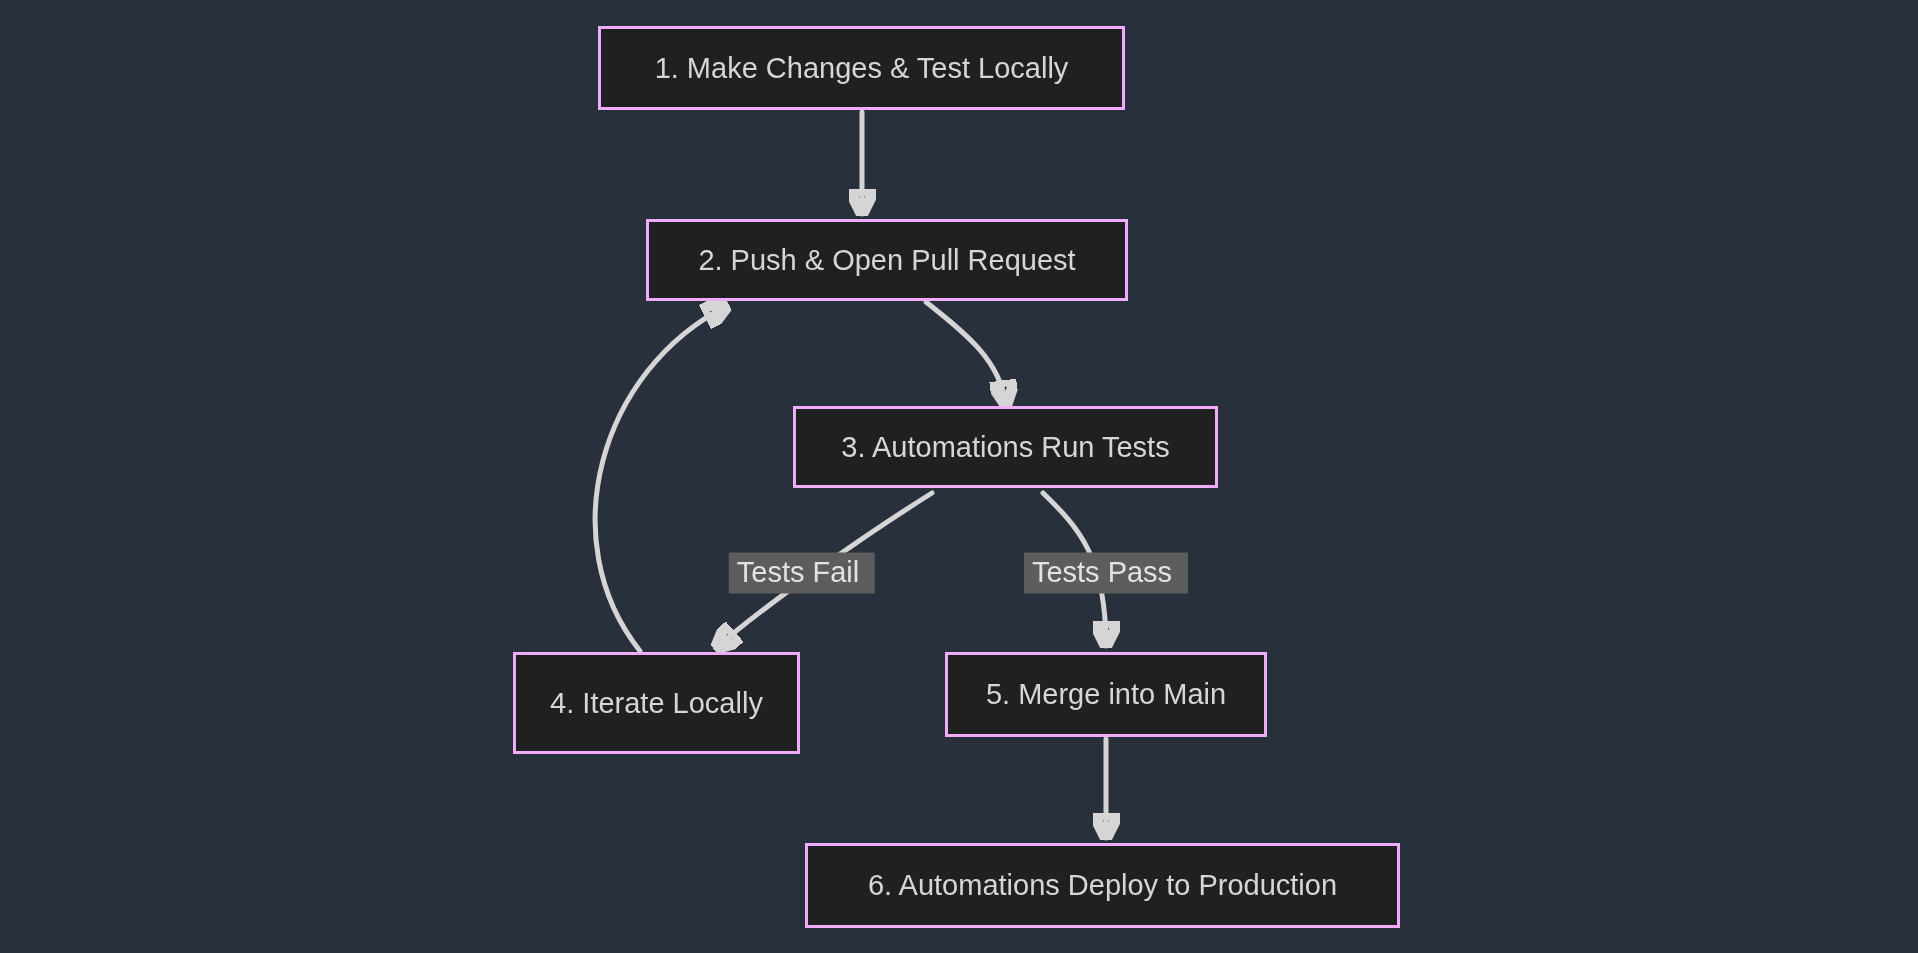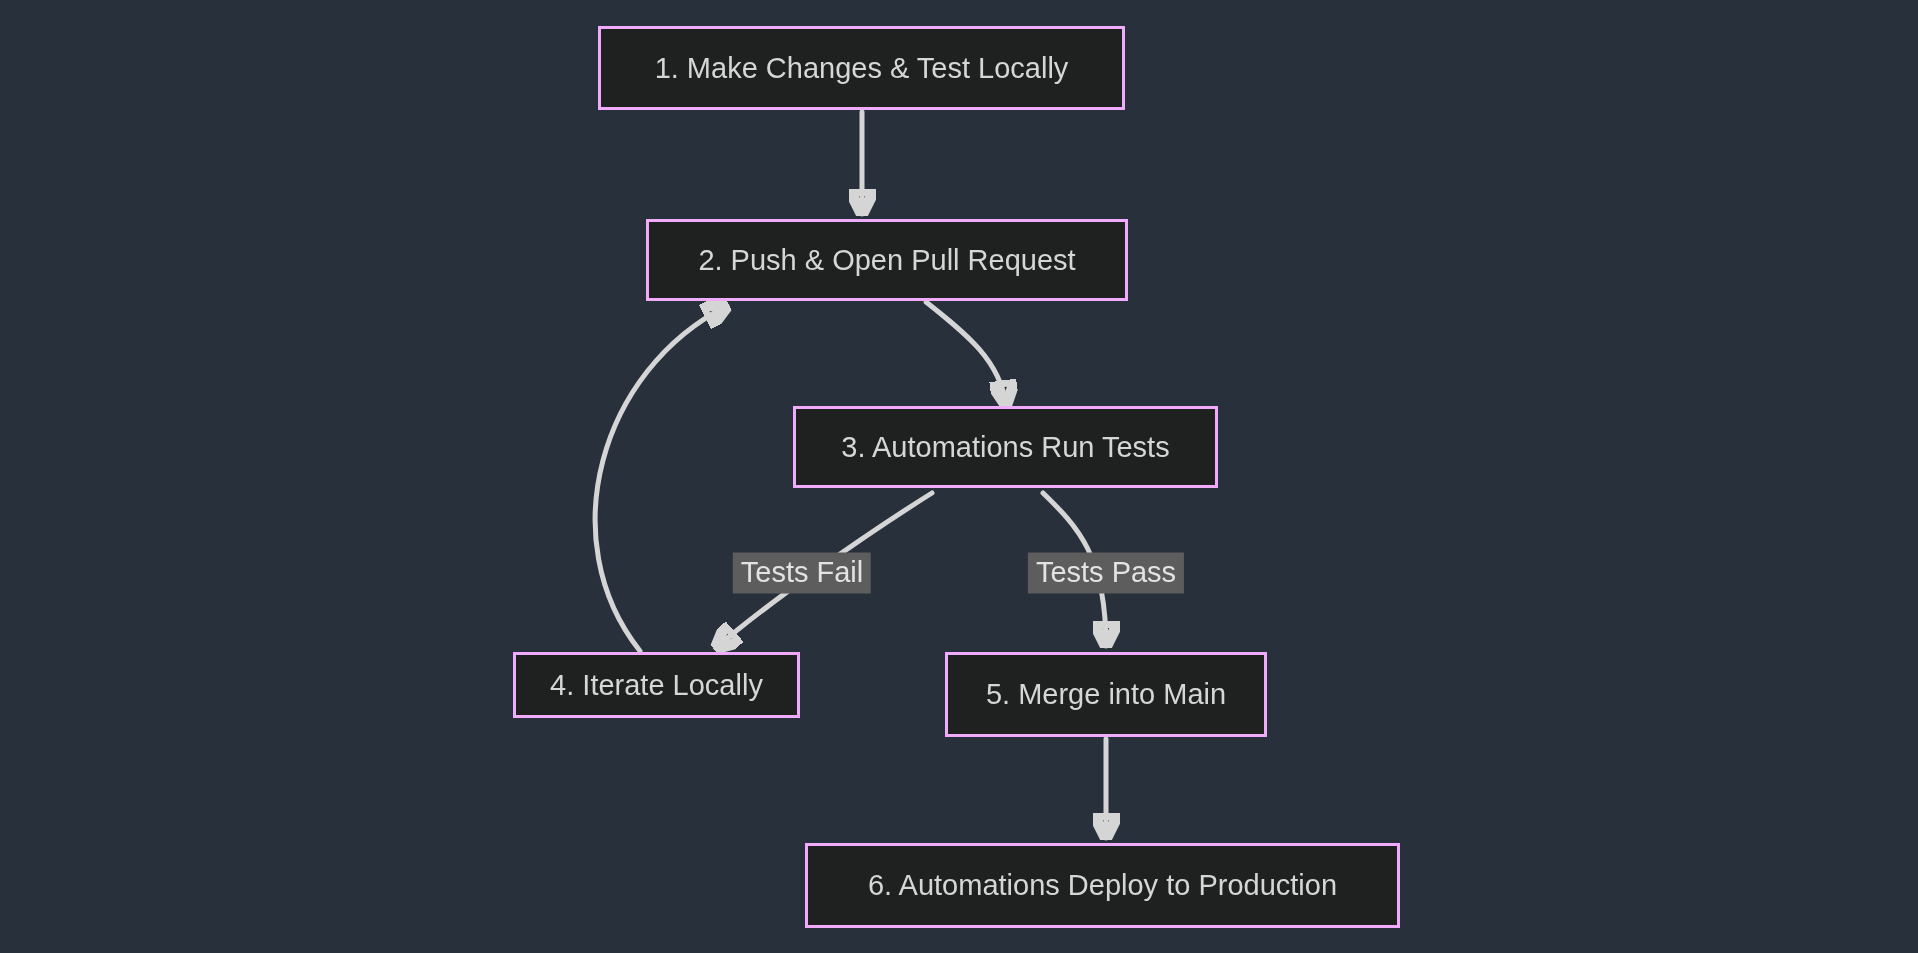--- a/index.html
+++ b/index.html
@@ -40,31 +40,31 @@
     line-height: 1;
     display: flex;
     align-items: center;
     justify-content: center;
     white-space: nowrap;
     text-align: center;
   }
   .node-1 { left: 598px;  top: 26px;  width: 527px; height: 84px; }
   .node-2 { left: 622px;  top: 219px; width: 482px; height: 82px; margin-left: 24px; }
   .node-3 { left: 793px;  top: 406px; width: 425px; height: 82px; }
-  .node-4 { left: 513px;  top: 652px; width: 287px; height: 66px; }
+  .node-4 { left: 513px;  top: 652px; width: 287px; height: 102px; }
   .node-5 { left: 945px;  top: 652px; width: 322px; height: 85px; text-align: center; }
   .node-6 { left: 805px;  top: 843px; width: 595px; height: 85px; }
   .edge-label {
     position: absolute;
     transform: translate(-50%, -50%);
     background: #5d5d5d;
     color: #e3e3e3;
     font-size: 29px;
     line-height: 1;
-    padding: 5px 8px 7px 8px;
+    padding: 5px 16px 7px 8px;
     white-space: nowrap;
   }
   .edge-label-fail { left: 802px;  top: 573px; }
   .edge-label-pass { left: 1106px; top: 573px; text-align: right; }
 </style>
 </head>
 <body>
 
 <div class="canvas">
 

